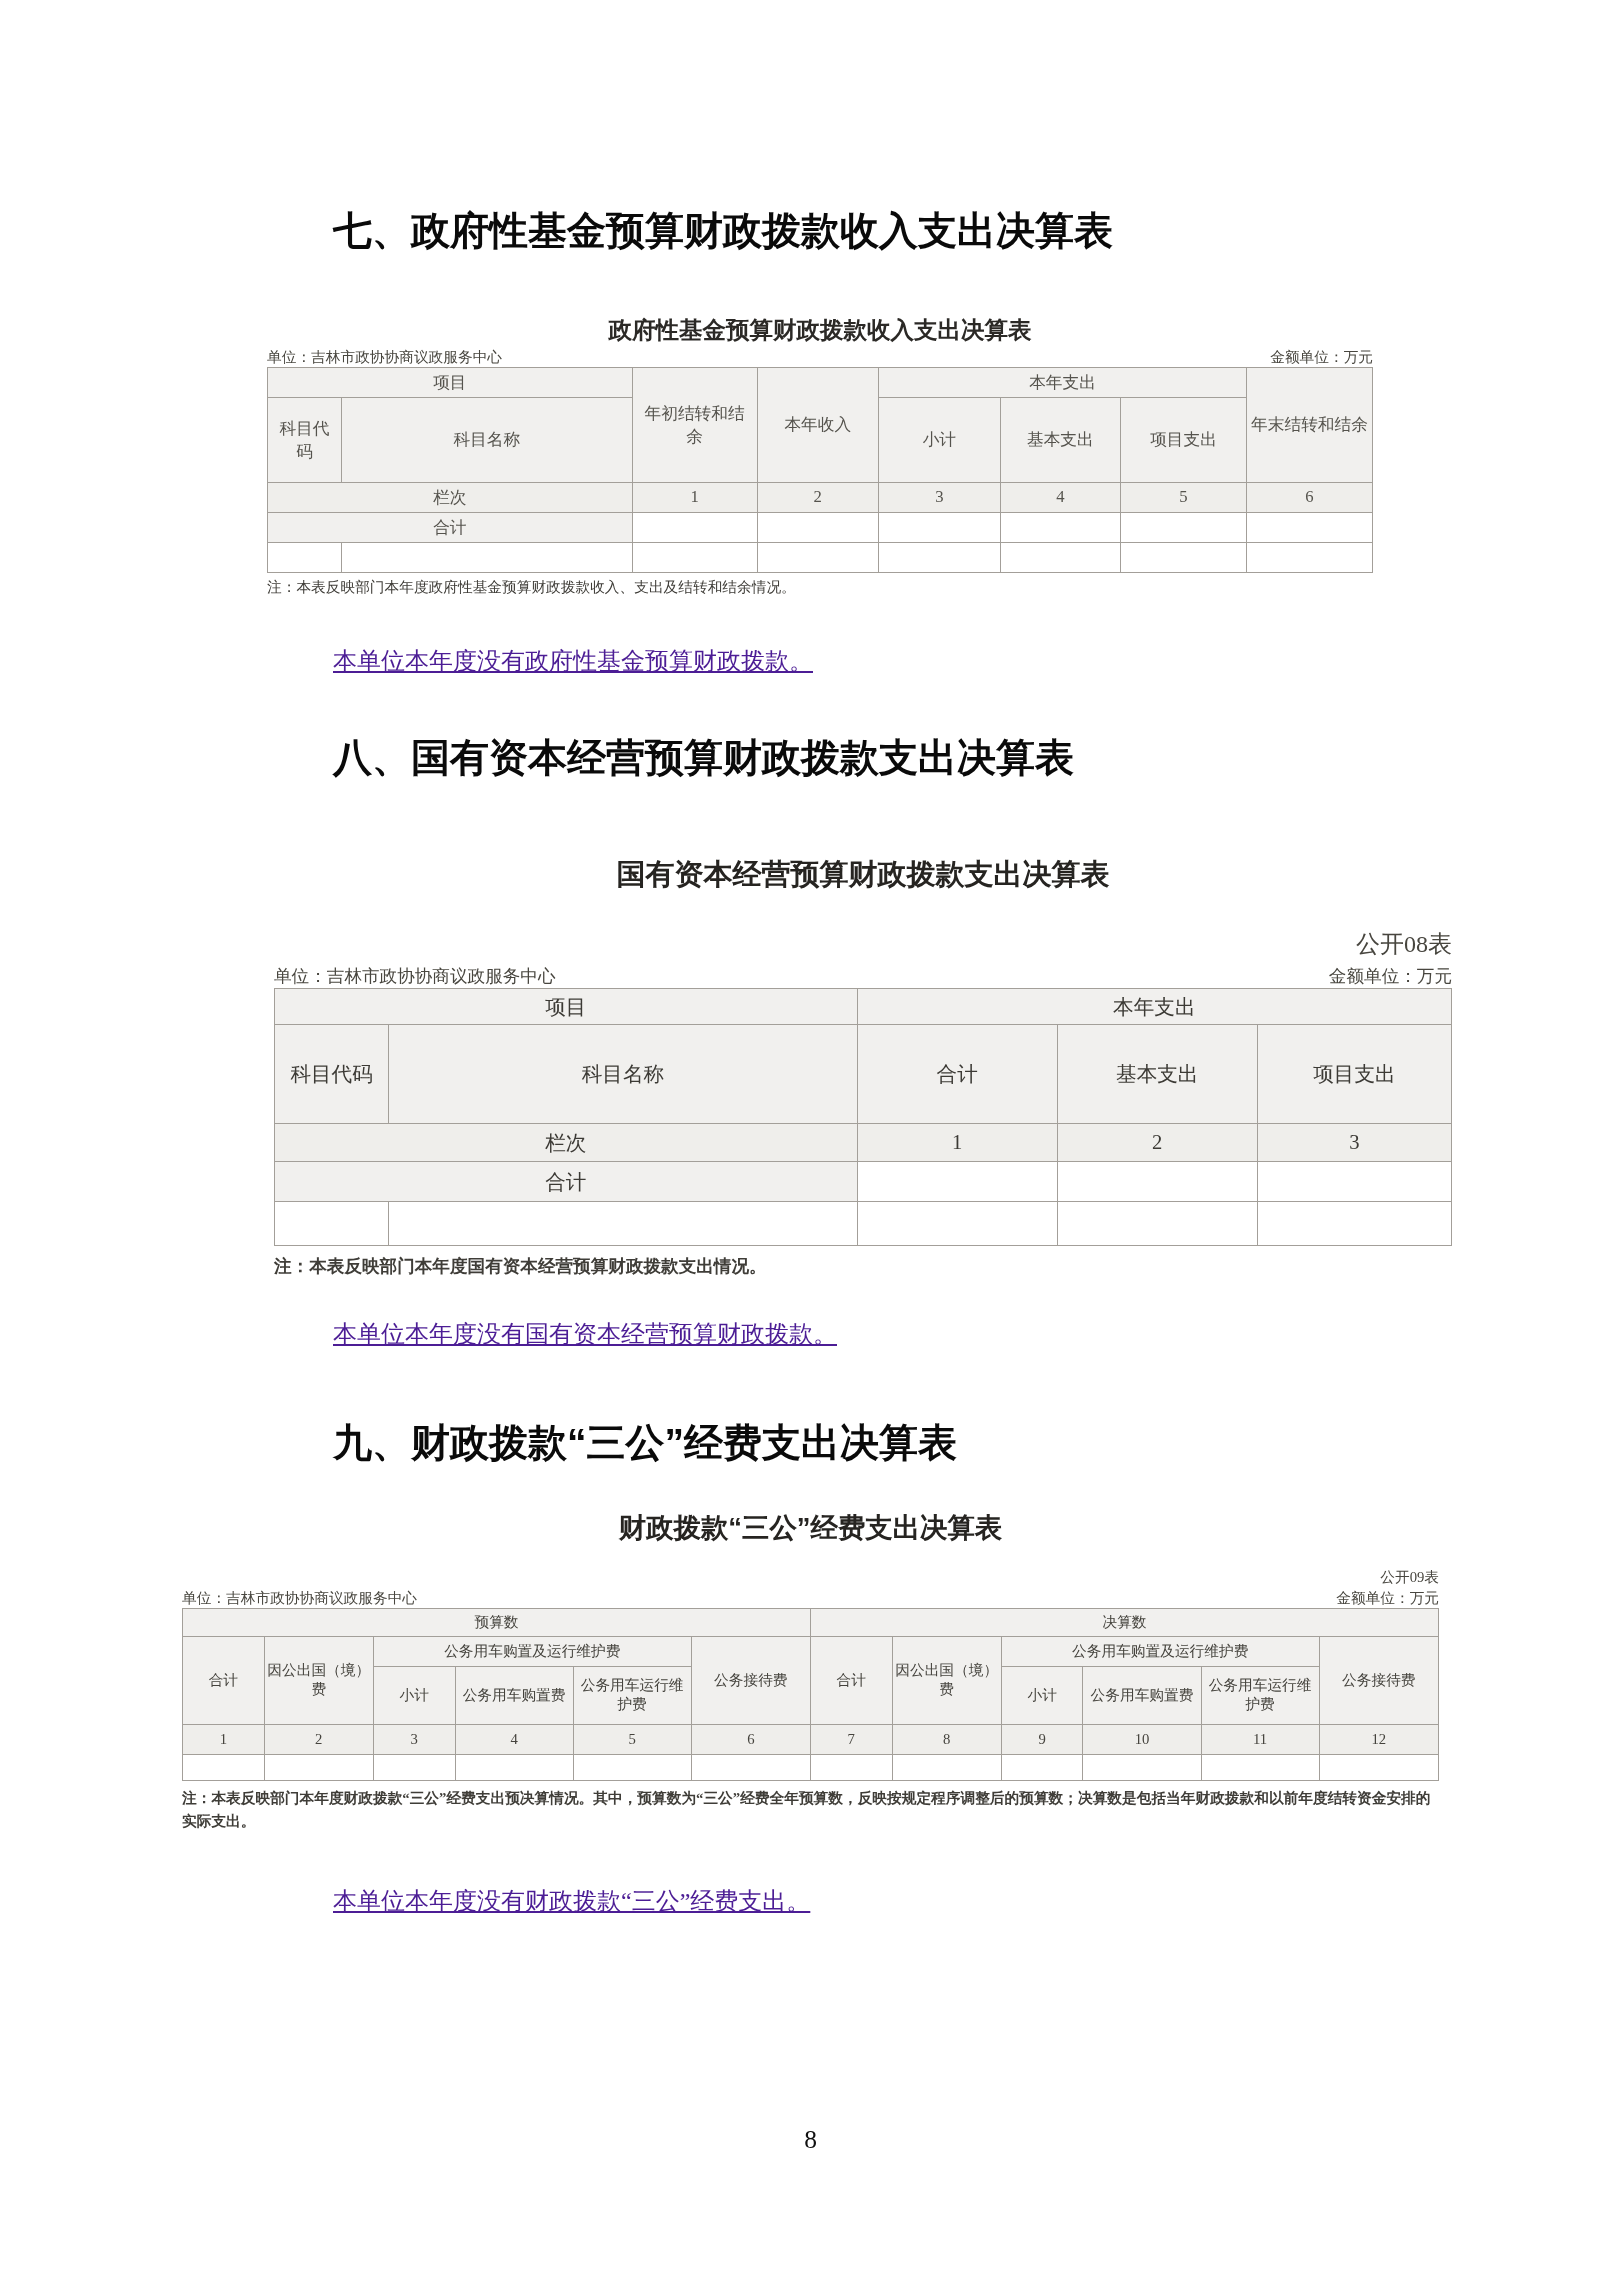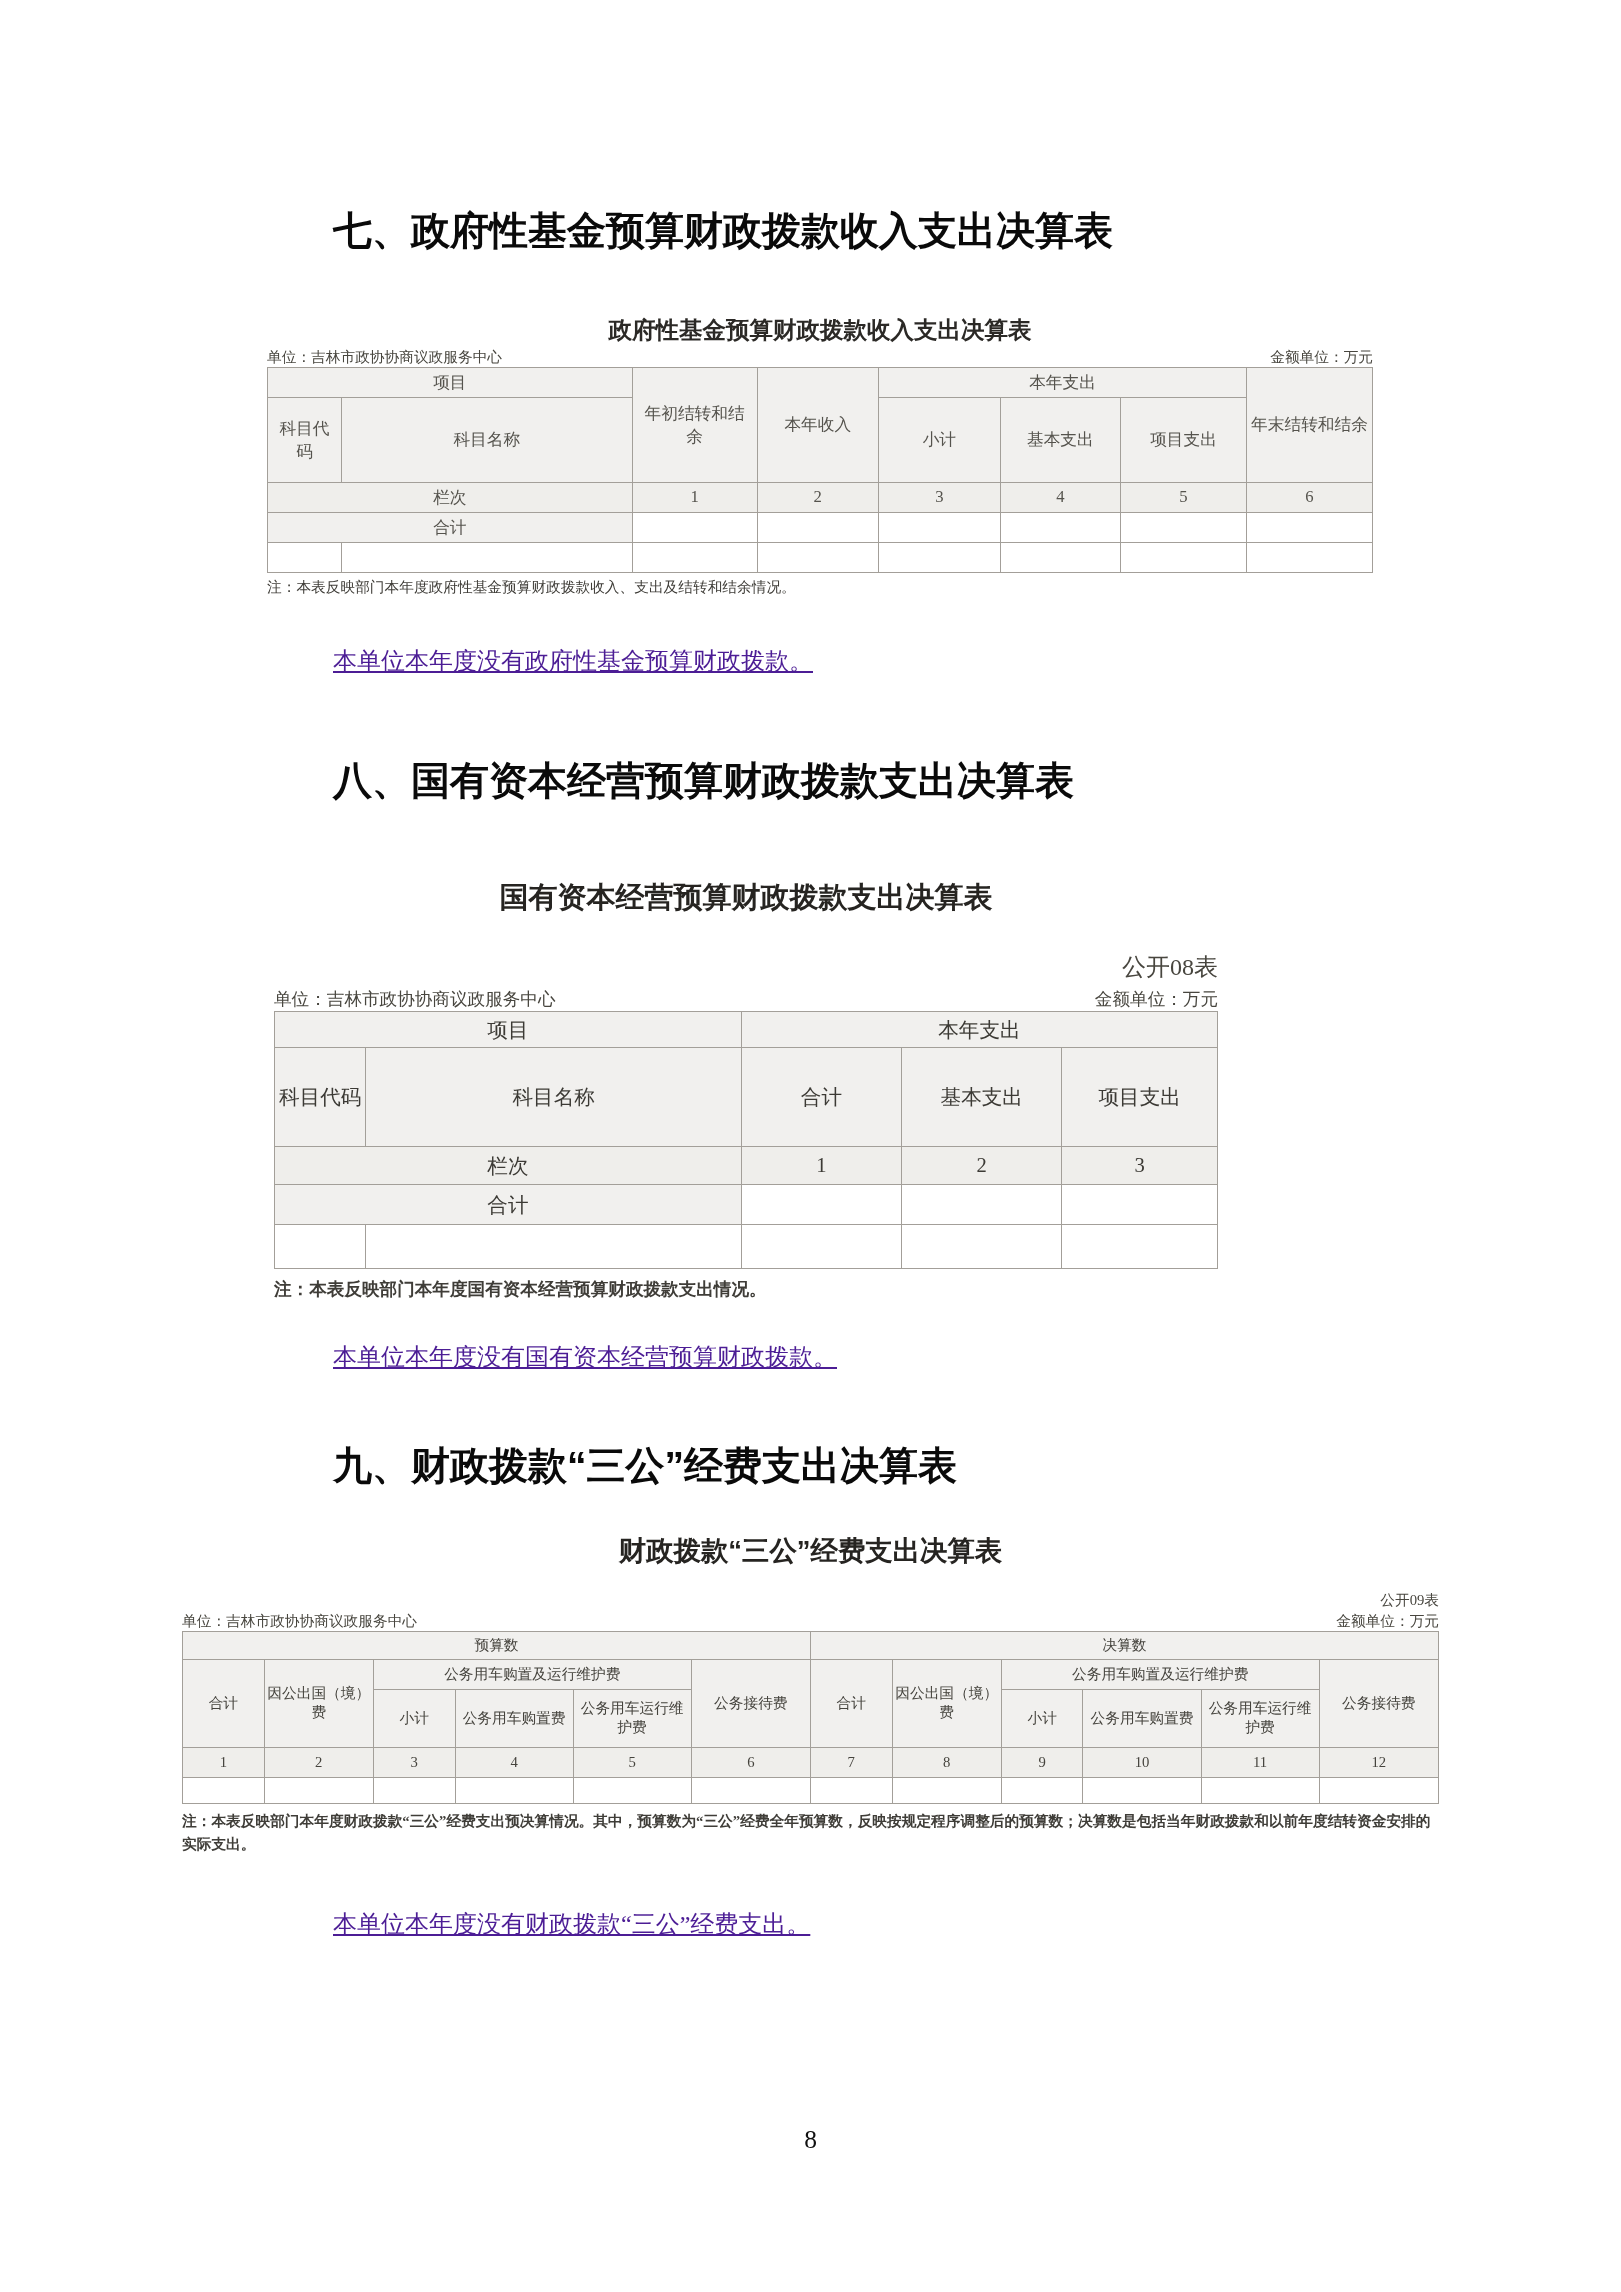--- a/index.html
+++ b/index.html
@@ -7,21 +7,21 @@
     width:1621px;height:2293px;background:#ffffff;
     font-family:"Liberation Serif","DejaVu Serif",serif;
     color:#222;position:relative;overflow:hidden;
   }
   .sec-heading{
     font-family:"Liberation Sans","DejaVu Sans",sans-serif;
     font-weight:bold;font-size:39px;line-height:1.2;color:#0a0a0a;
     margin-left:333px;white-space:nowrap;
   }
   #heading7{padding-top:208px;}
-  #heading8{margin-top:82px;}
+  #heading8{margin-top:59px;}
   #heading9{margin-top:71px;}
   .para{
     font-family:"Liberation Serif","DejaVu Serif",serif;
     font-size:24px;line-height:1.25;color:#4c1d95;margin-left:333px;white-space:nowrap;text-decoration:underline;
   }
   #para7{margin-top:49px;}
   #para8{margin-top:41px;}
   #para9{margin-top:53px;}
 
   
@@ -47,21 +47,21 @@
   #t07wrap .tbl-meta{font-size:14.7px;margin-top:2px;}
   #t07 td{font-size:16.7px;color:#55534d;}
   #t07 tr.r1 td{height:29px;}
   #t07 tr.r2 td{height:84px;}
   #t07 tr.numrow td{height:29px;}
   #t07 tr.totalrow td{height:29px;}
   #t07 tr.emptyrow td{height:29px;}
   #t07wrap .tbl-note{font-size:14.7px;margin-top:4.9px;}
 
   
-  #t08wrap{margin:74px 0 0 274px;width:944px;}
+  #t08wrap{margin:74px 0 0 274px;width:1178px;}
   #t08wrap .tbl-title{font-size:29px;color:#262421;}
   #t08wrap .tbl-code{font-size:24px;margin-top:33px;}
   #t08wrap .tbl-meta{font-size:17.6px;margin-top:3.9px;}
   #t08 td{font-size:20.6px;color:#3c3a35;}
   #t08 tr.r1 td{height:35px;}
   #t08 tr.r2 td{height:98px;}
   #t08 tr.numrow td{height:37px;}
   #t08 tr.totalrow td{height:39px;}
   #t08 tr.emptyrow td{height:43px;}
   #t08wrap .tbl-note{font-size:17.6px;font-weight:bold;margin-top:7.8px;}

